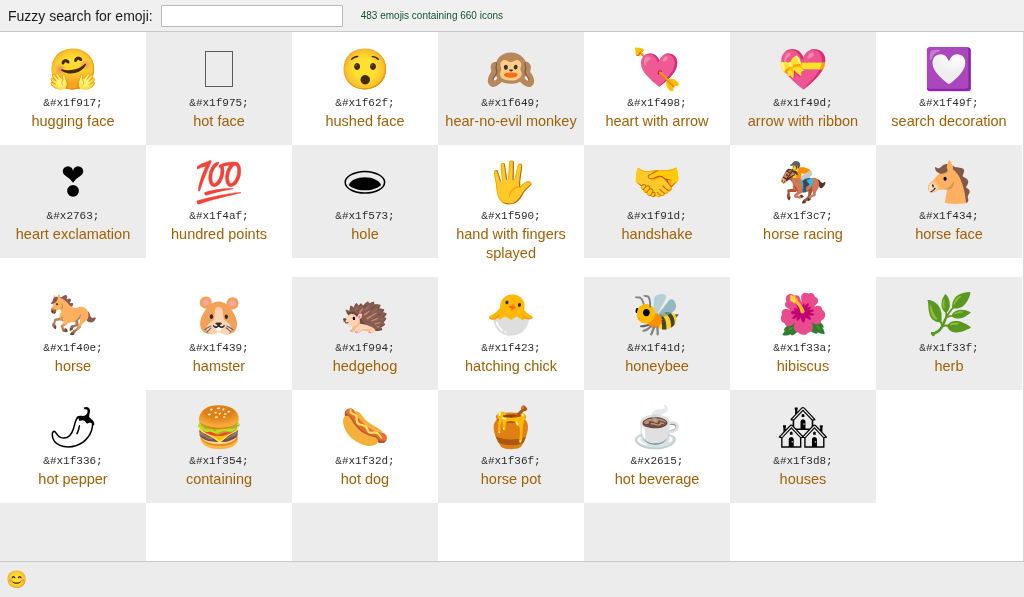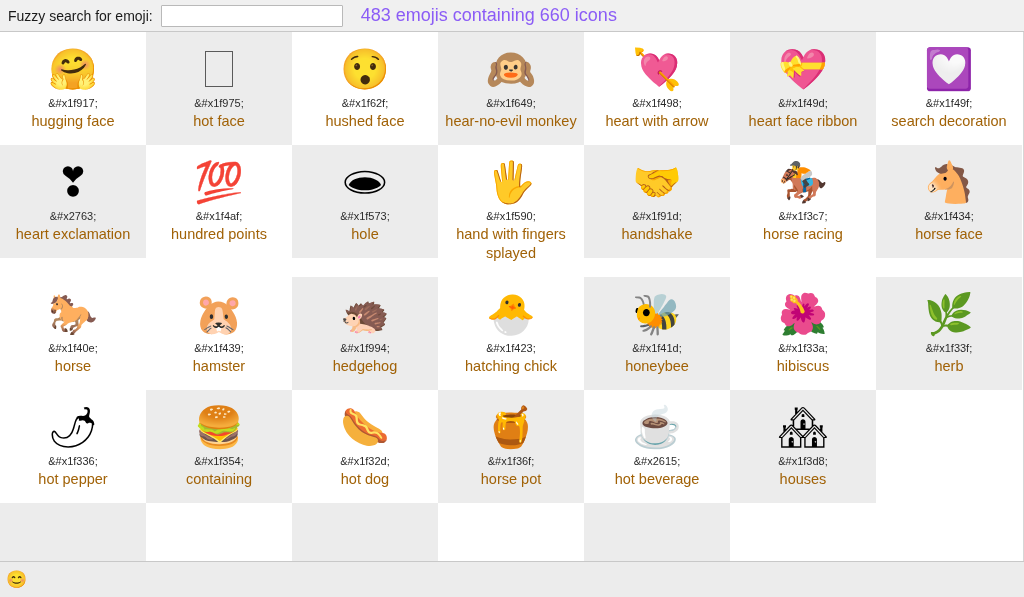--- a/index.html
+++ b/index.html
@@ -44,22 +44,22 @@
     border: 1px solid #b9b9b9;
     border-radius: 1px;
     font-size: 13px;
     font-family: "Liberation Sans", sans-serif;
     color: #1a1a1a;
     padding: 0 4px;
     box-sizing: border-box;
     outline: none;
   }
   .count-text {
-    font-size: 18px;
-    color: #8b5cf6;
+    font-size: 10px;
+    color: #14532d;
     margin-left: 18px;
     white-space: nowrap;
   }
 
   
   .grid-wrap {
     flex: 1;
     position: relative;
     overflow: hidden;
     background: #ffffff;
@@ -100,21 +100,21 @@
   }
   .glyph.tofu::before {
     content: "";
     display: block;
     width: 26px;
     height: 34px;
     border: 1.5px solid #5a5a5a;
     background: transparent;
   }
   .entity {
-    font-family: Liberation Sans, sans-serif;
+    font-family: Liberation Mono, monospace;
     font-size: 11px;
     color: #2b2b2b;
     line-height: 15px;
     margin-top: 2px;
     white-space: nowrap;
   }
   .name {
     font-size: 14.5px;
     color: #a16207;
     line-height: 19px;
@@ -173,21 +173,21 @@
           <div class="name">hear-no-evil monkey</div>
         </div>
         <div class="cell">
           <div class="glyph">💘</div>
           <div class="entity">&amp;#x1f498;</div>
           <div class="name">heart with arrow</div>
         </div>
         <div class="cell shaded">
           <div class="glyph">💝</div>
           <div class="entity">&amp;#x1f49d;</div>
-          <div class="name">heart face ribbon</div>
+          <div class="name">arrow with ribbon</div>
         </div>
         <div class="cell">
           <div class="glyph">💟</div>
           <div class="entity">&amp;#x1f49f;</div>
           <div class="name">search decoration</div>
         </div>
         <div class="cell shaded">
           <div class="glyph">❣</div>
           <div class="entity">&amp;#x2763;</div>
           <div class="name">heart exclamation</div>

